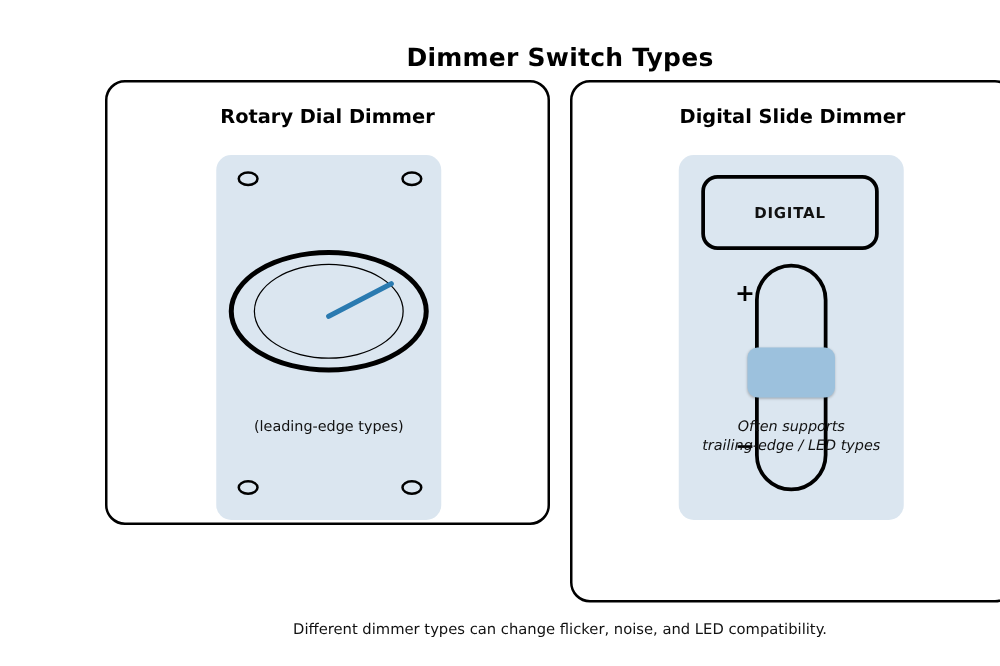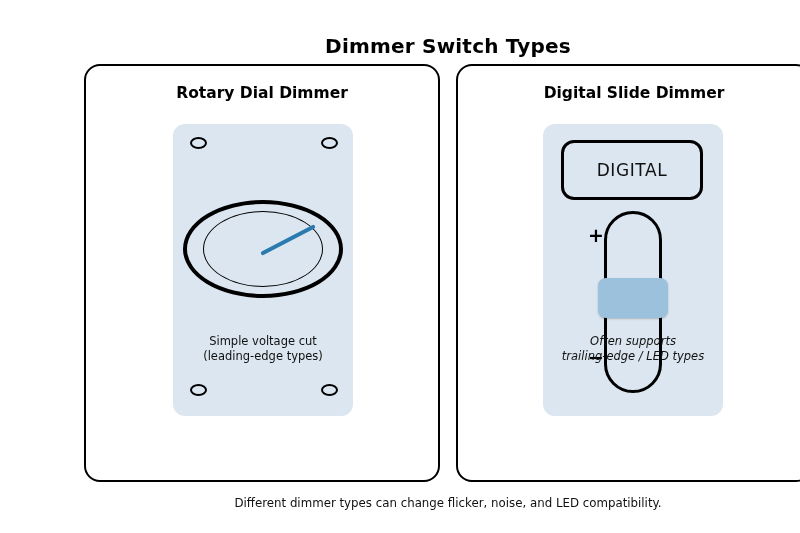--- a/index.html
+++ b/index.html
@@ -35,21 +35,21 @@
     color: #000;
   }
 
   
   .panel {
     border: 2.3px solid #000000;
     border-radius: 16px;
     background: #ffffff;
     box-sizing: border-box;
   }
-  #panel-rotary { left: 36px;  top: 52px; width: 356px; height: 418px; }
+  #panel-rotary { left: 36px;  top: 52px; width: 356px; height: 356px; }
   #panel-digital{ left: 408px; top: 52px; width: 356px; height: 418px; }
 
   .panel-title {
     position: absolute;
     left: 0;
     top: 18px;
     width: 100%;
     text-align: center;
     font-size: 15.5px;
     font-weight: bold;
@@ -104,23 +104,24 @@
     background: transparent;
     box-sizing: border-box;
   }
   #digital-display-label {
     position: absolute;
     left: 0; top: 0;
     width: 100%; height: 100%;
     display: flex;
     align-items: center;
     justify-content: center;
-    font-size: 17px;
+    font-size: 12px;
     color: #111;
     letter-spacing: 0.6px;
+    font-weight: bold;
   }
 
   
   #slider-track {
     left: 556px; top: 199px;
     width: 58px; height: 182px;
     border: 3.2px solid #000000;
     border-radius: 29px;
     background: transparent;
     box-sizing: border-box;
@@ -178,21 +179,20 @@
   <div class="abs screw-hole" style="left:142px; top:372px;"></div>
   <div class="abs screw-hole" style="left:273px; top:372px;"></div>
 
   <div id="dial-outer" class="abs"></div>
   <div id="dial-inner" class="abs"></div>
   <svg id="dial-pointer-wrap" class="abs" viewBox="0 0 140 90">
     <line x1="55" y1="46" x2="105" y2="20" stroke="#2a7ab0" stroke-width="4.2" stroke-linecap="round"></line>
   </svg>
 
   <div id="caption-rotary" class="abs caption">
-    <div>Simple voltage cut</div>
     <div>(leading-edge types)</div>
   </div>
 
   <div id="panel-digital" class="abs panel">
     <div class="panel-title">Digital Slide Dimmer</div>
   </div>
 
   <div id="faceplate-digital" class="abs faceplate"></div>
 
   <div id="digital-display" class="abs">

